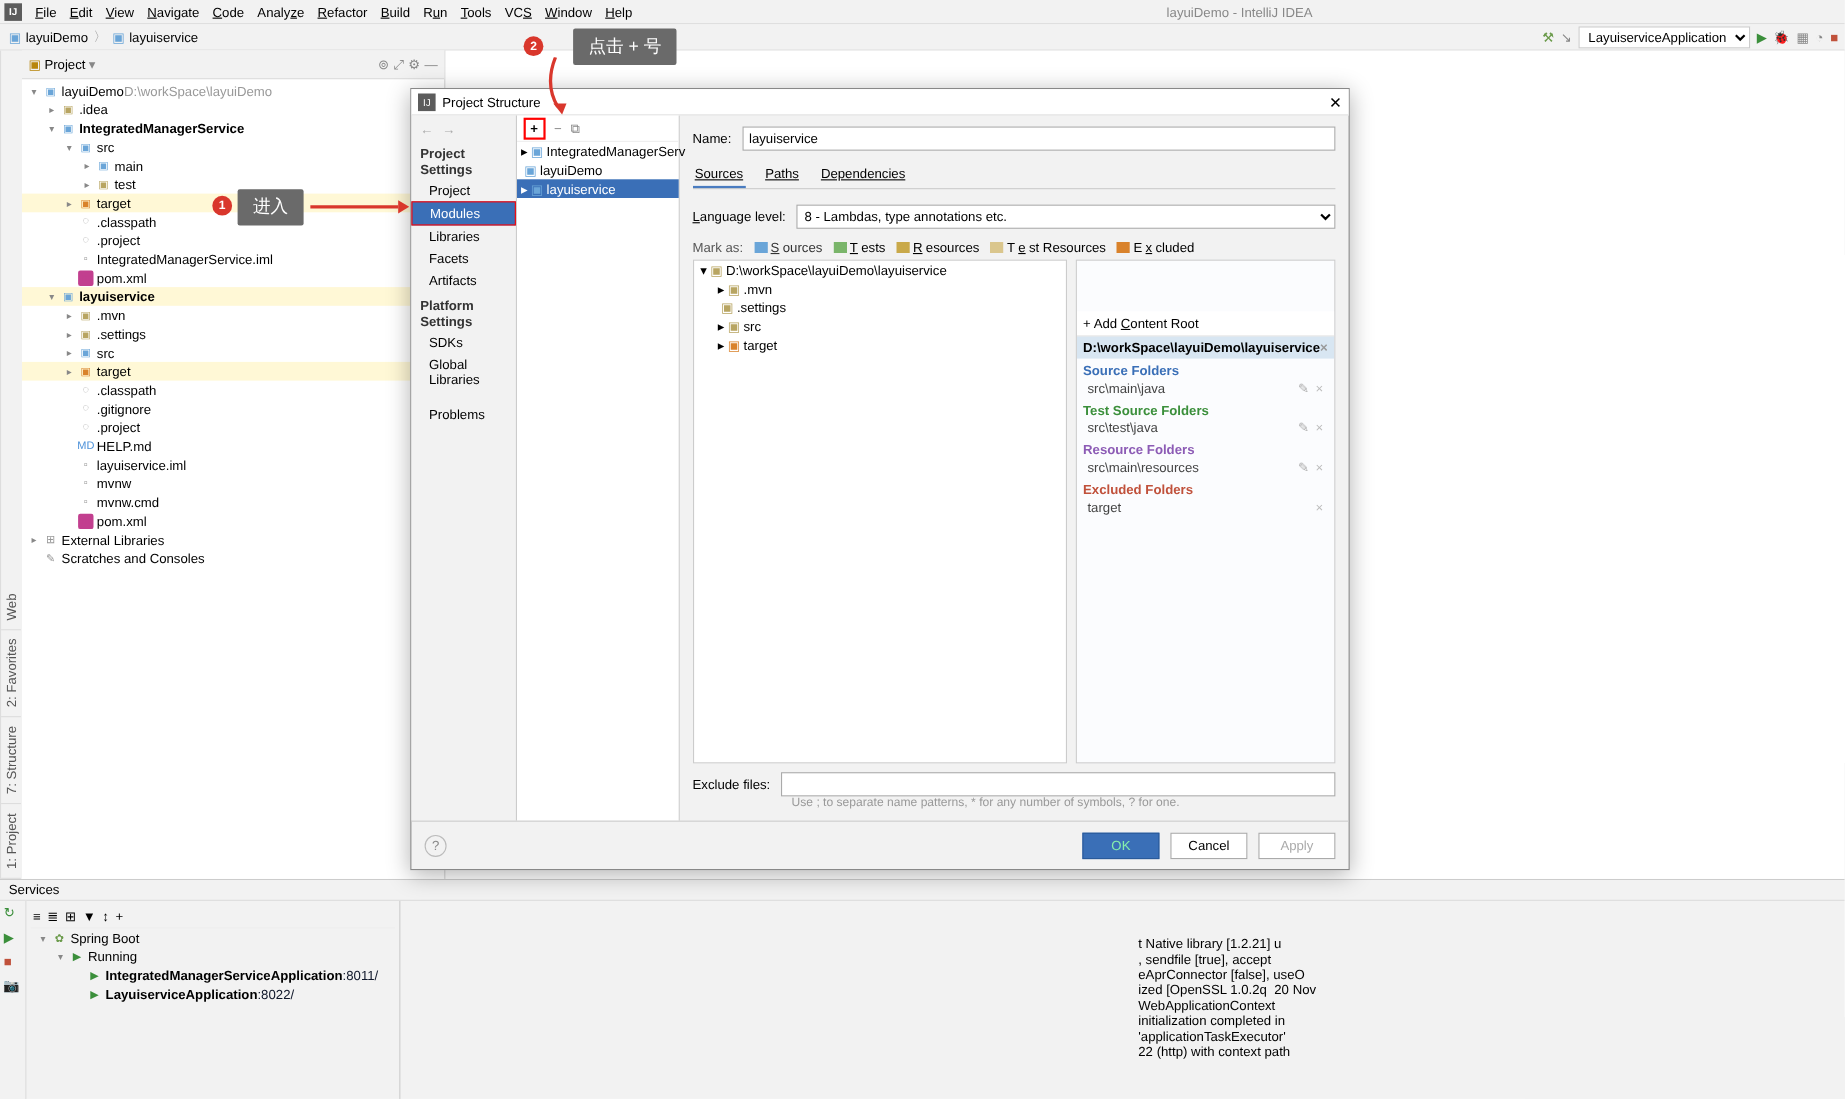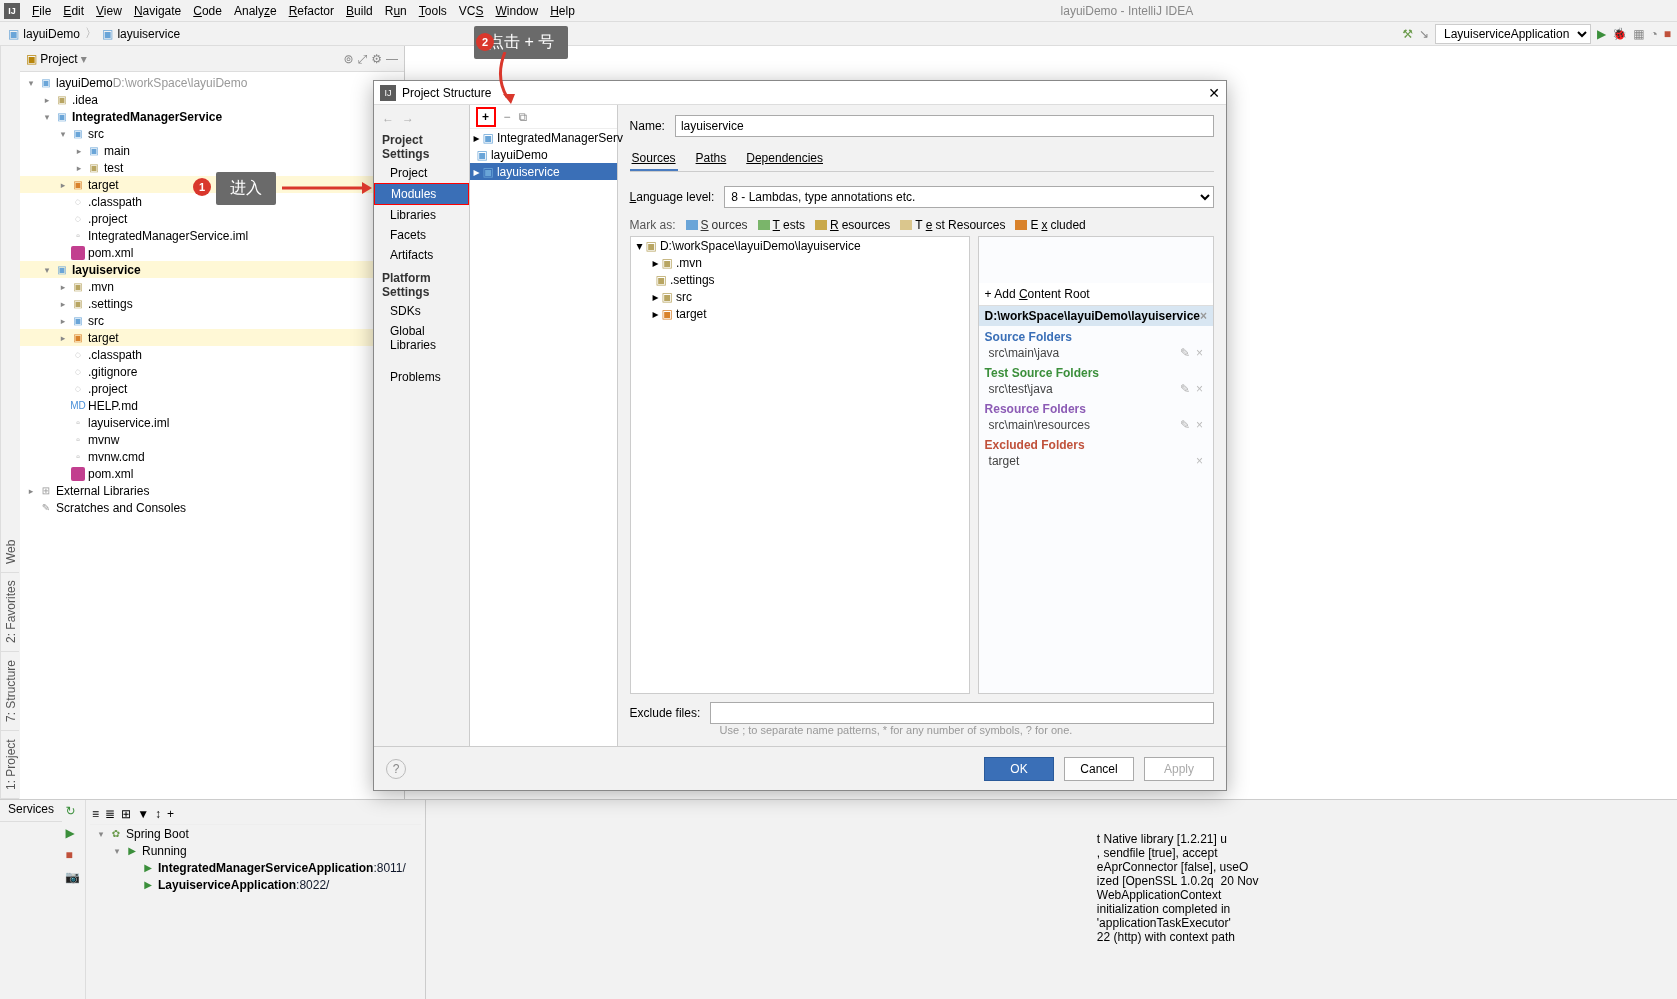--- a/index.html
+++ b/index.html
@@ -23,21 +23,21 @@
 .project-header .spacer { flex:1;}
 .tree { flex:1; overflow:auto; padding:2px 0;}
 .tree-row { display:flex; align-items:center; height:17px; padding-left:6px; white-space:nowrap;}
 .tree-row.sel { background:#fff8d6;}
 .tree-row .tw { width:10px; text-align:center; color:#888; font-size:9px;}
 .tree-row .ic { width:14px; height:14px; margin:0 3px; display:inline-flex;align-items:center;justify-content:center;font-size:10px;}
 .folder { color:#b8860b;}
 .folder-blue { color:#6aa5d8;}
 .m-icon { background:#c23f8f;color:#fff;font-size:8px; width:12px;height:12px;border-radius:2px;}
 .editor-area { flex:1; background:#fff; position:relative;}
-.bottom-panel { height:200px; border-top:1px solid #ccc; display:flex; flex-direction:row;}
+.bottom-panel { height:200px; border-top:1px solid #ccc; display:flex; flex-direction:column;}
 .services-tab { height:22px; background:#f2f2f2; border-bottom:1px solid #ddd; padding:2px 8px;}
 .services-body { flex:1; display:flex;}
 .services-toolbar { width:24px; background:#f2f2f2; border-right:1px solid #ddd; display:flex;flex-direction:column;align-items:center;gap:6px;padding-top:4px;}
 .services-toolbar .tbtn{width:16px;height:16px;}
 .services-left { width:340px; border-right:1px solid #ccc; padding:4px;}
 .services-left-head{display:flex;gap:6px;padding:3px 2px;border-bottom:1px solid #eee;}
 .services-right { flex:1; font-family:Consolas,monospace; font-size:12px; padding:4px; overflow:hidden; white-space:pre;}
 .log-line { white-space:pre;}
 .link{color:#0f172a;}
 
@@ -89,21 +89,21 @@
 .cat-item{padding:2px 10px;color:#444;display:flex;align-items:center;}
 .cat-item .edit{margin-left:auto;color:#aaa;}
 .cat-item .rm{color:#bbb;margin-left:6px;}
 .exclude-row{display:flex;align-items:center;gap:10px;margin-top:8px;}
 .exclude-row input{flex:1;border:1px solid #aaa;padding:3px;}
 .hint{color:#999;font-size:11px;margin-left:90px;}
 .dlg-footer{height:44px;border-top:1px solid #ccc;display:flex;align-items:center;padding:0 12px;gap:10px;}
 .dlg-footer .help{width:20px;height:20px;border:1px solid #bbb;border-radius:50%;display:flex;align-items:center;justify-content:center;color:#888;}
 .dlg-footer .spacer{flex:1;}
 .dlg-footer button{min-width:70px;padding:4px 14px;border:1px solid #aaa;background:#fff;}
-.dlg-footer button.primary{background:#3a6fb7;color:#ffffff;border-color:#2a5a9a;}
+.dlg-footer button.primary{background:#3a6fb7;color:#86efac;border-color:#2a5a9a;}
 .dlg-footer button:disabled{color:#aaa;}
 
 .annot{position:absolute;z-index:50;}
 .badge{width:18px;height:18px;border-radius:50%;background:#d9372c;color:#fff;display:flex;align-items:center;justify-content:center;font-size:11px;font-weight:bold;}
 .callout{position:absolute;background:#6a6a6a;color:#fff;padding:6px 14px;font-size:16px;border-radius:2px;}
 .arrow-red{position:absolute;color:#d9372c;}
 u.mn{text-decoration:underline;}
 </style>
 </head>
 <body>
@@ -509,17 +509,17 @@
   </div>
 <div class="callout" style="left:216px;top:172px;">进入</div>
 <svg class="arrow-red" style="left:282px;top:176px;" width="90" height="24">
     <line x1="0" y1="12" x2="80" y2="12" stroke="#d9372c" stroke-width="3"></line>
     <polygon points="80,6 90,12 80,18" fill="#d9372c"></polygon>
   </svg>
 
 <div class="annot" style="left:476px;top:33px;">
     <div class="badge">2</div>
   </div>
-<div class="callout" style="left:474px;top:26px;">点击 + 号</div>
+<div class="callout" style="left:521px;top:26px;">点击 + 号</div>
 <svg class="arrow-red" style="left:485px;top:52px;" width="40" height="55">
     <path d="M20,0 Q10,25 22,45" stroke="#d9372c" stroke-width="3" fill="none"></path>
     <polygon points="18,42 26,52 30,42" fill="#d9372c"></polygon>
   </svg>
 
 </body></html>

